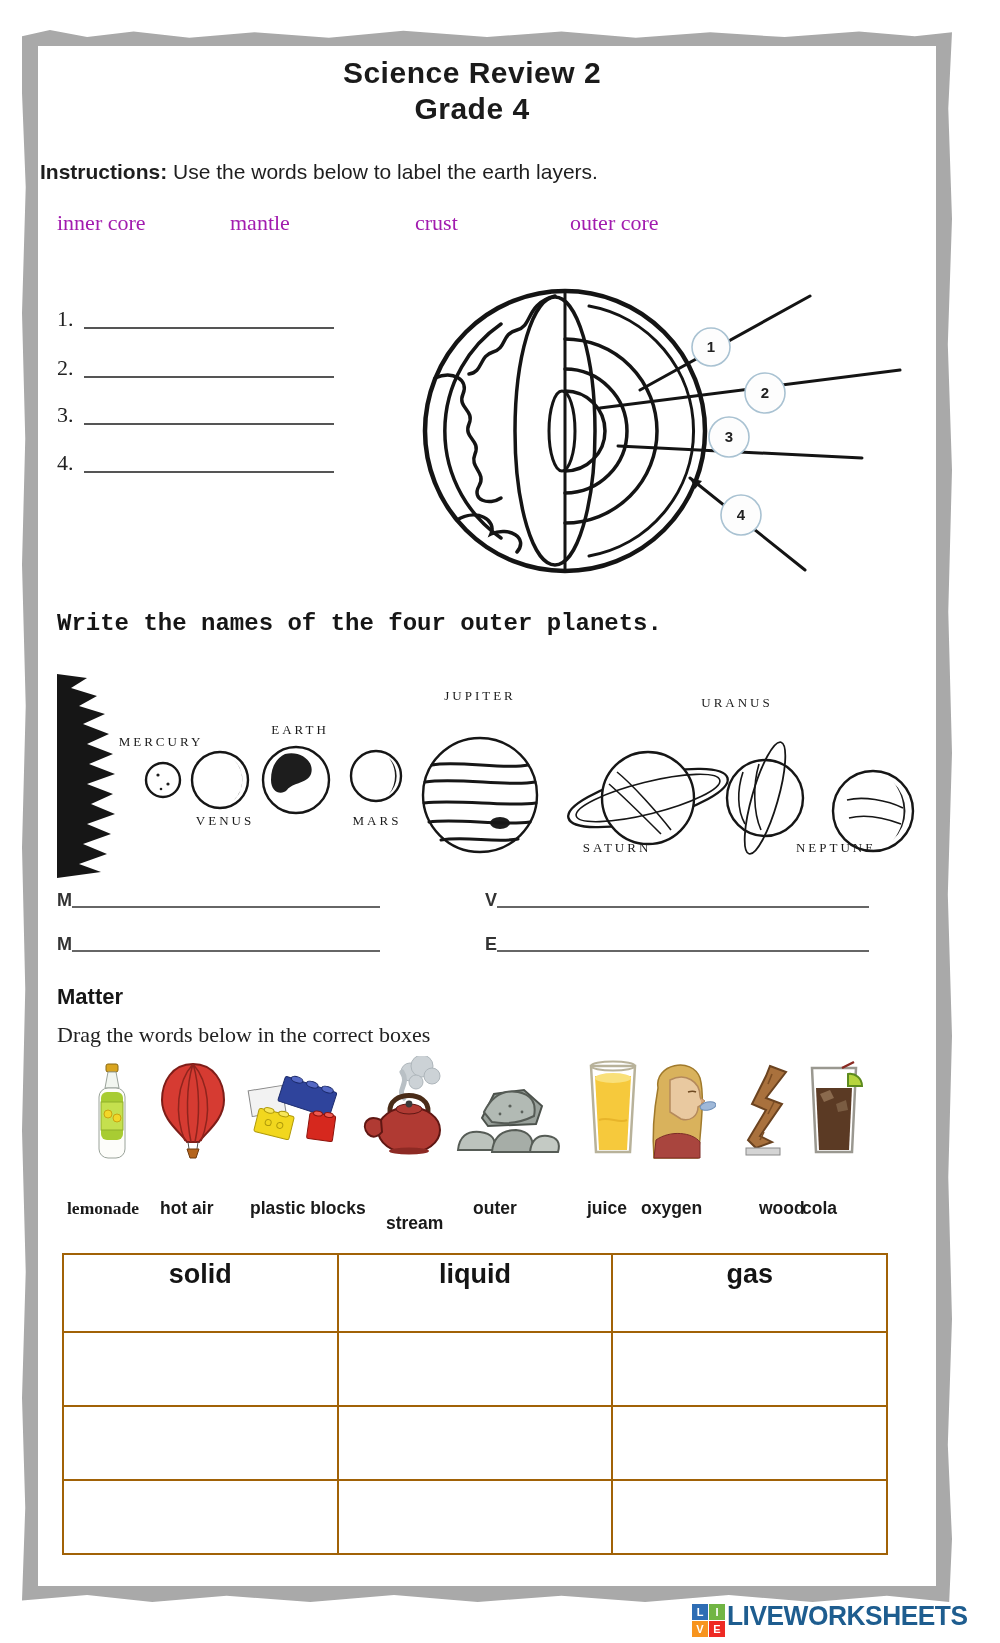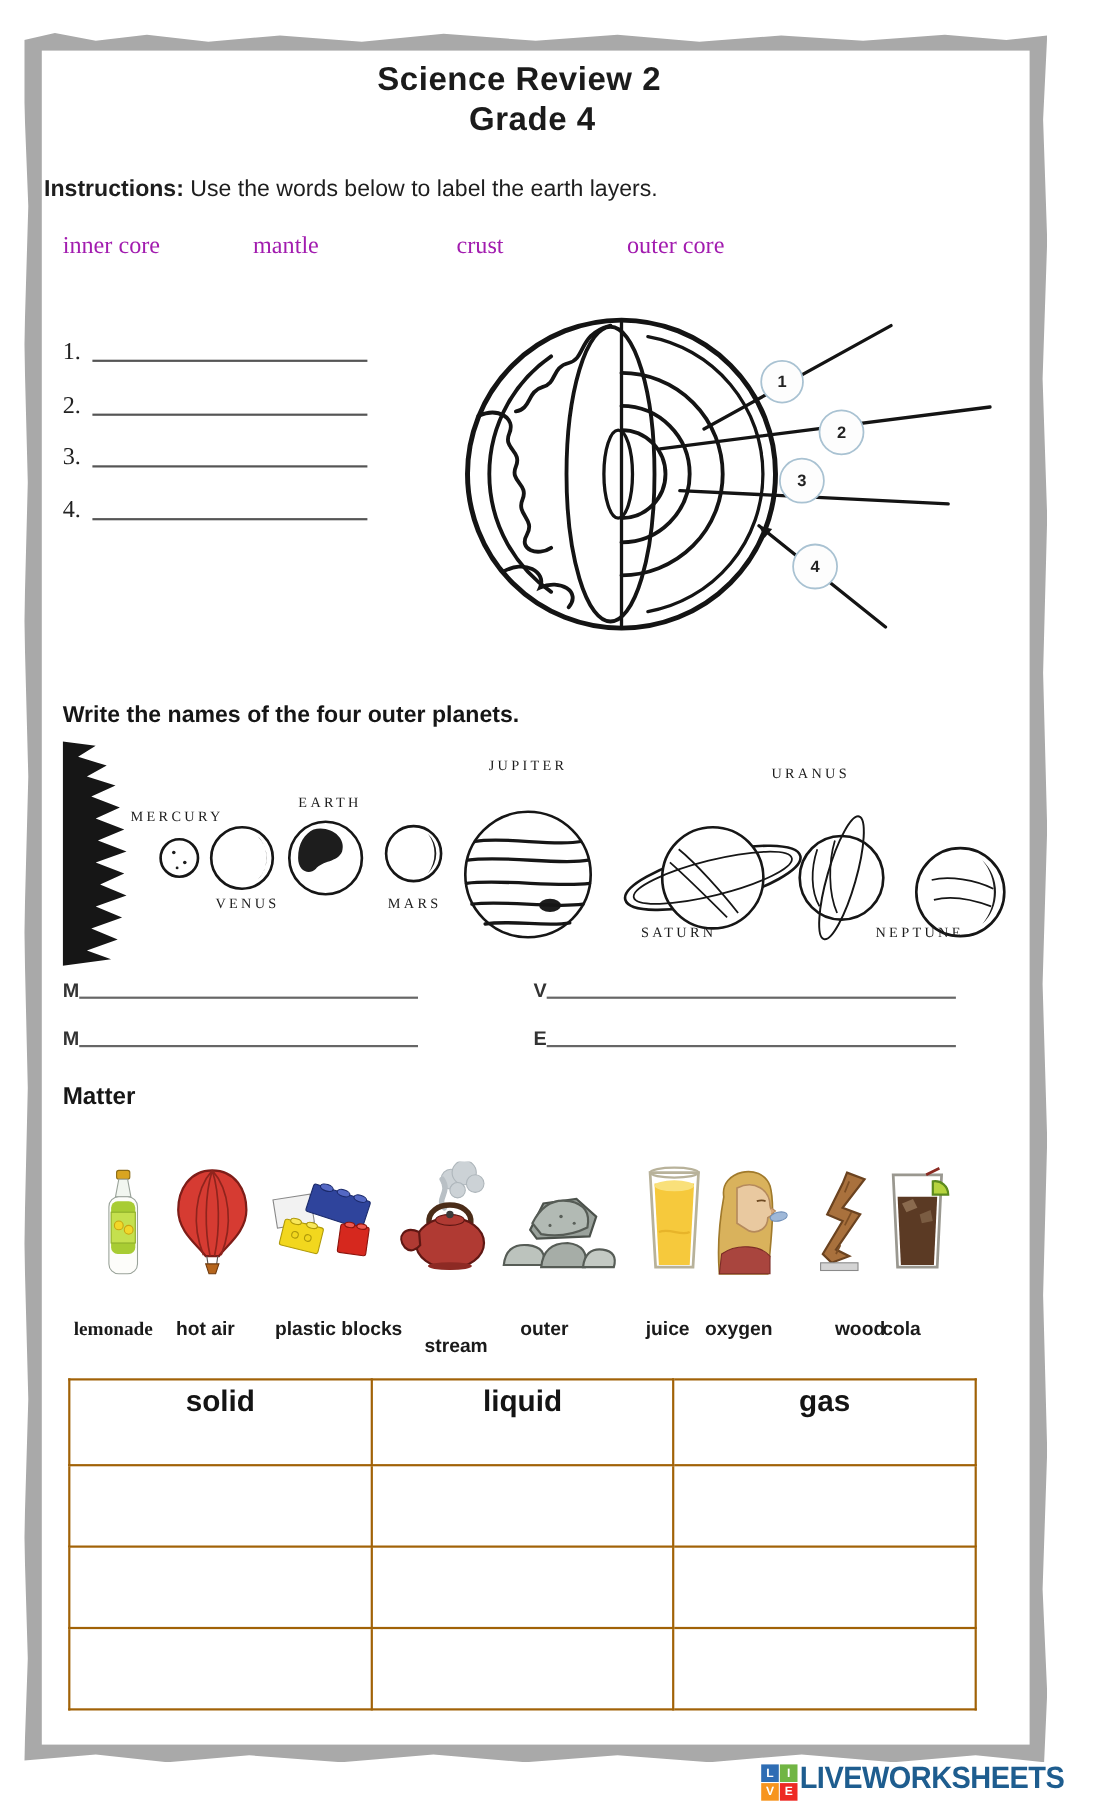--- a/index.html
+++ b/index.html
@@ -37,21 +37,21 @@
       transform:scaleX(.94);transform-origin:left center;white-space:nowrap;}
 </style>
 </head>
 <body>
 
 <div id="canvas">
   <div class="frame"></div>
   <div class="page"></div>
 
   <div class="abs title" style="top:56px;left:0;">Science Review 2</div>
-  <div class="abs title" style="top:92px;left:0;padding-left:12px;">Grade 4</div>
+  <div class="abs title" style="top:92px;left:0;">Grade 4</div>
 
   <div class="abs instr" style="left:40px;top:160px;">
     <b>Instructions:</b><span> Use the words below to label the earth layers.</span>
   </div>
 
   <div class="abs wordbank" style="left:0;top:210px;width:1000px;height:30px;">
     <span style="left:57px;">inner core</span>
     <span style="left:230px;">mantle</span>
     <span style="left:415px;">crust</span>
     <span style="left:570px;">outer core</span>
@@ -95,21 +95,21 @@
       <text x="306" y="70" text-anchor="middle" class="marker-num">1</text>
       <circle cx="360" cy="111" r="20" fill="#fdfdfd" stroke="#a9c2d2" stroke-width="1.6"></circle>
       <text x="360" y="116" text-anchor="middle" class="marker-num">2</text>
       <circle cx="324" cy="155" r="20" fill="#fdfdfd" stroke="#a9c2d2" stroke-width="1.6"></circle>
       <text x="324" y="160" text-anchor="middle" class="marker-num">3</text>
       <circle cx="336" cy="233" r="20" fill="#fdfdfd" stroke="#a9c2d2" stroke-width="1.6"></circle>
       <text x="336" y="238" text-anchor="middle" class="marker-num">4</text>
     </g>
   </svg>
 
-  <div class="abs h-bold" style="left:57px;top:638px;font-size:21px;">Write the names of the four outer planets.</div>
+  <div class="abs h-bold" style="left:57px;top:610px;font-size:24px;font-family:Liberation Mono, monospace;">Write the names of the four outer planets.</div>
 
   <svg class="abs" style="left:57px;top:672px;" width="860" height="210" viewBox="0 0 860 210">
     <path fill="#161616" d="M0,2 L30,6 L14,16 L40,24 L22,34 L48,42 L26,52 L52,62 L30,72 L56,82 L32,92 L58,102 L30,112 L56,122 L34,132 L58,142 L30,152 L54,162 L26,172 L50,182 L22,192 L44,200 L0,206 Z"></path>
     <g stroke="#161616" fill="#ffffff" stroke-width="2.4">
       <circle cx="106" cy="108" r="17"></circle>
       <circle cx="163" cy="108" r="28"></circle>
       <circle cx="239" cy="108" r="33"></circle>
       <circle cx="319" cy="104" r="25"></circle>
       <circle cx="423" cy="123" r="57"></circle>
       <ellipse cx="591" cy="126" rx="82" ry="22" fill="none" transform="rotate(-14 591 126)"></ellipse>
@@ -163,20 +163,21 @@
     <span class="ans-prefix">V</span><span class="ans-line" style="width:372px;"></span>
   </div>
   <div class="abs" style="left:57px;top:932px;">
     <span class="ans-prefix">M</span><span class="ans-line" style="width:308px;"></span>
   </div>
   <div class="abs" style="left:485px;top:932px;">
     <span class="ans-prefix">E</span><span class="ans-line" style="width:372px;"></span>
   </div>
 
   <div class="abs h-bold" style="left:57px;top:984px;">Matter</div>
+  <div class="abs dragtext" style="left:57px;top:1022px;">Drag the words below in the correct boxes</div>
 
   <svg class="abs" style="left:92px;top:1062px;" width="40" height="100" viewBox="0 0 40 100">
     <rect x="14" y="2" width="12" height="8" rx="2" fill="#d9a520" stroke="#8a6a14"></rect>
     <path d="M16,10 L24,10 L27,26 L13,26 Z" fill="#f2f6f0" stroke="#9aa39a"></path>
     <rect x="7" y="26" width="26" height="70" rx="9" fill="#fdfdfa" stroke="#9aa39a"></rect>
     <rect x="9" y="30" width="22" height="48" rx="6" fill="#a8cc33"></rect>
     <rect x="9" y="40" width="22" height="28" fill="#c5e04e" stroke="#8faf2a"></rect>
     <circle cx="16" cy="52" r="4" fill="#f2d728" stroke="#caa511"></circle>
     <circle cx="25" cy="56" r="4" fill="#f2d728" stroke="#caa511"></circle>
   </svg>

